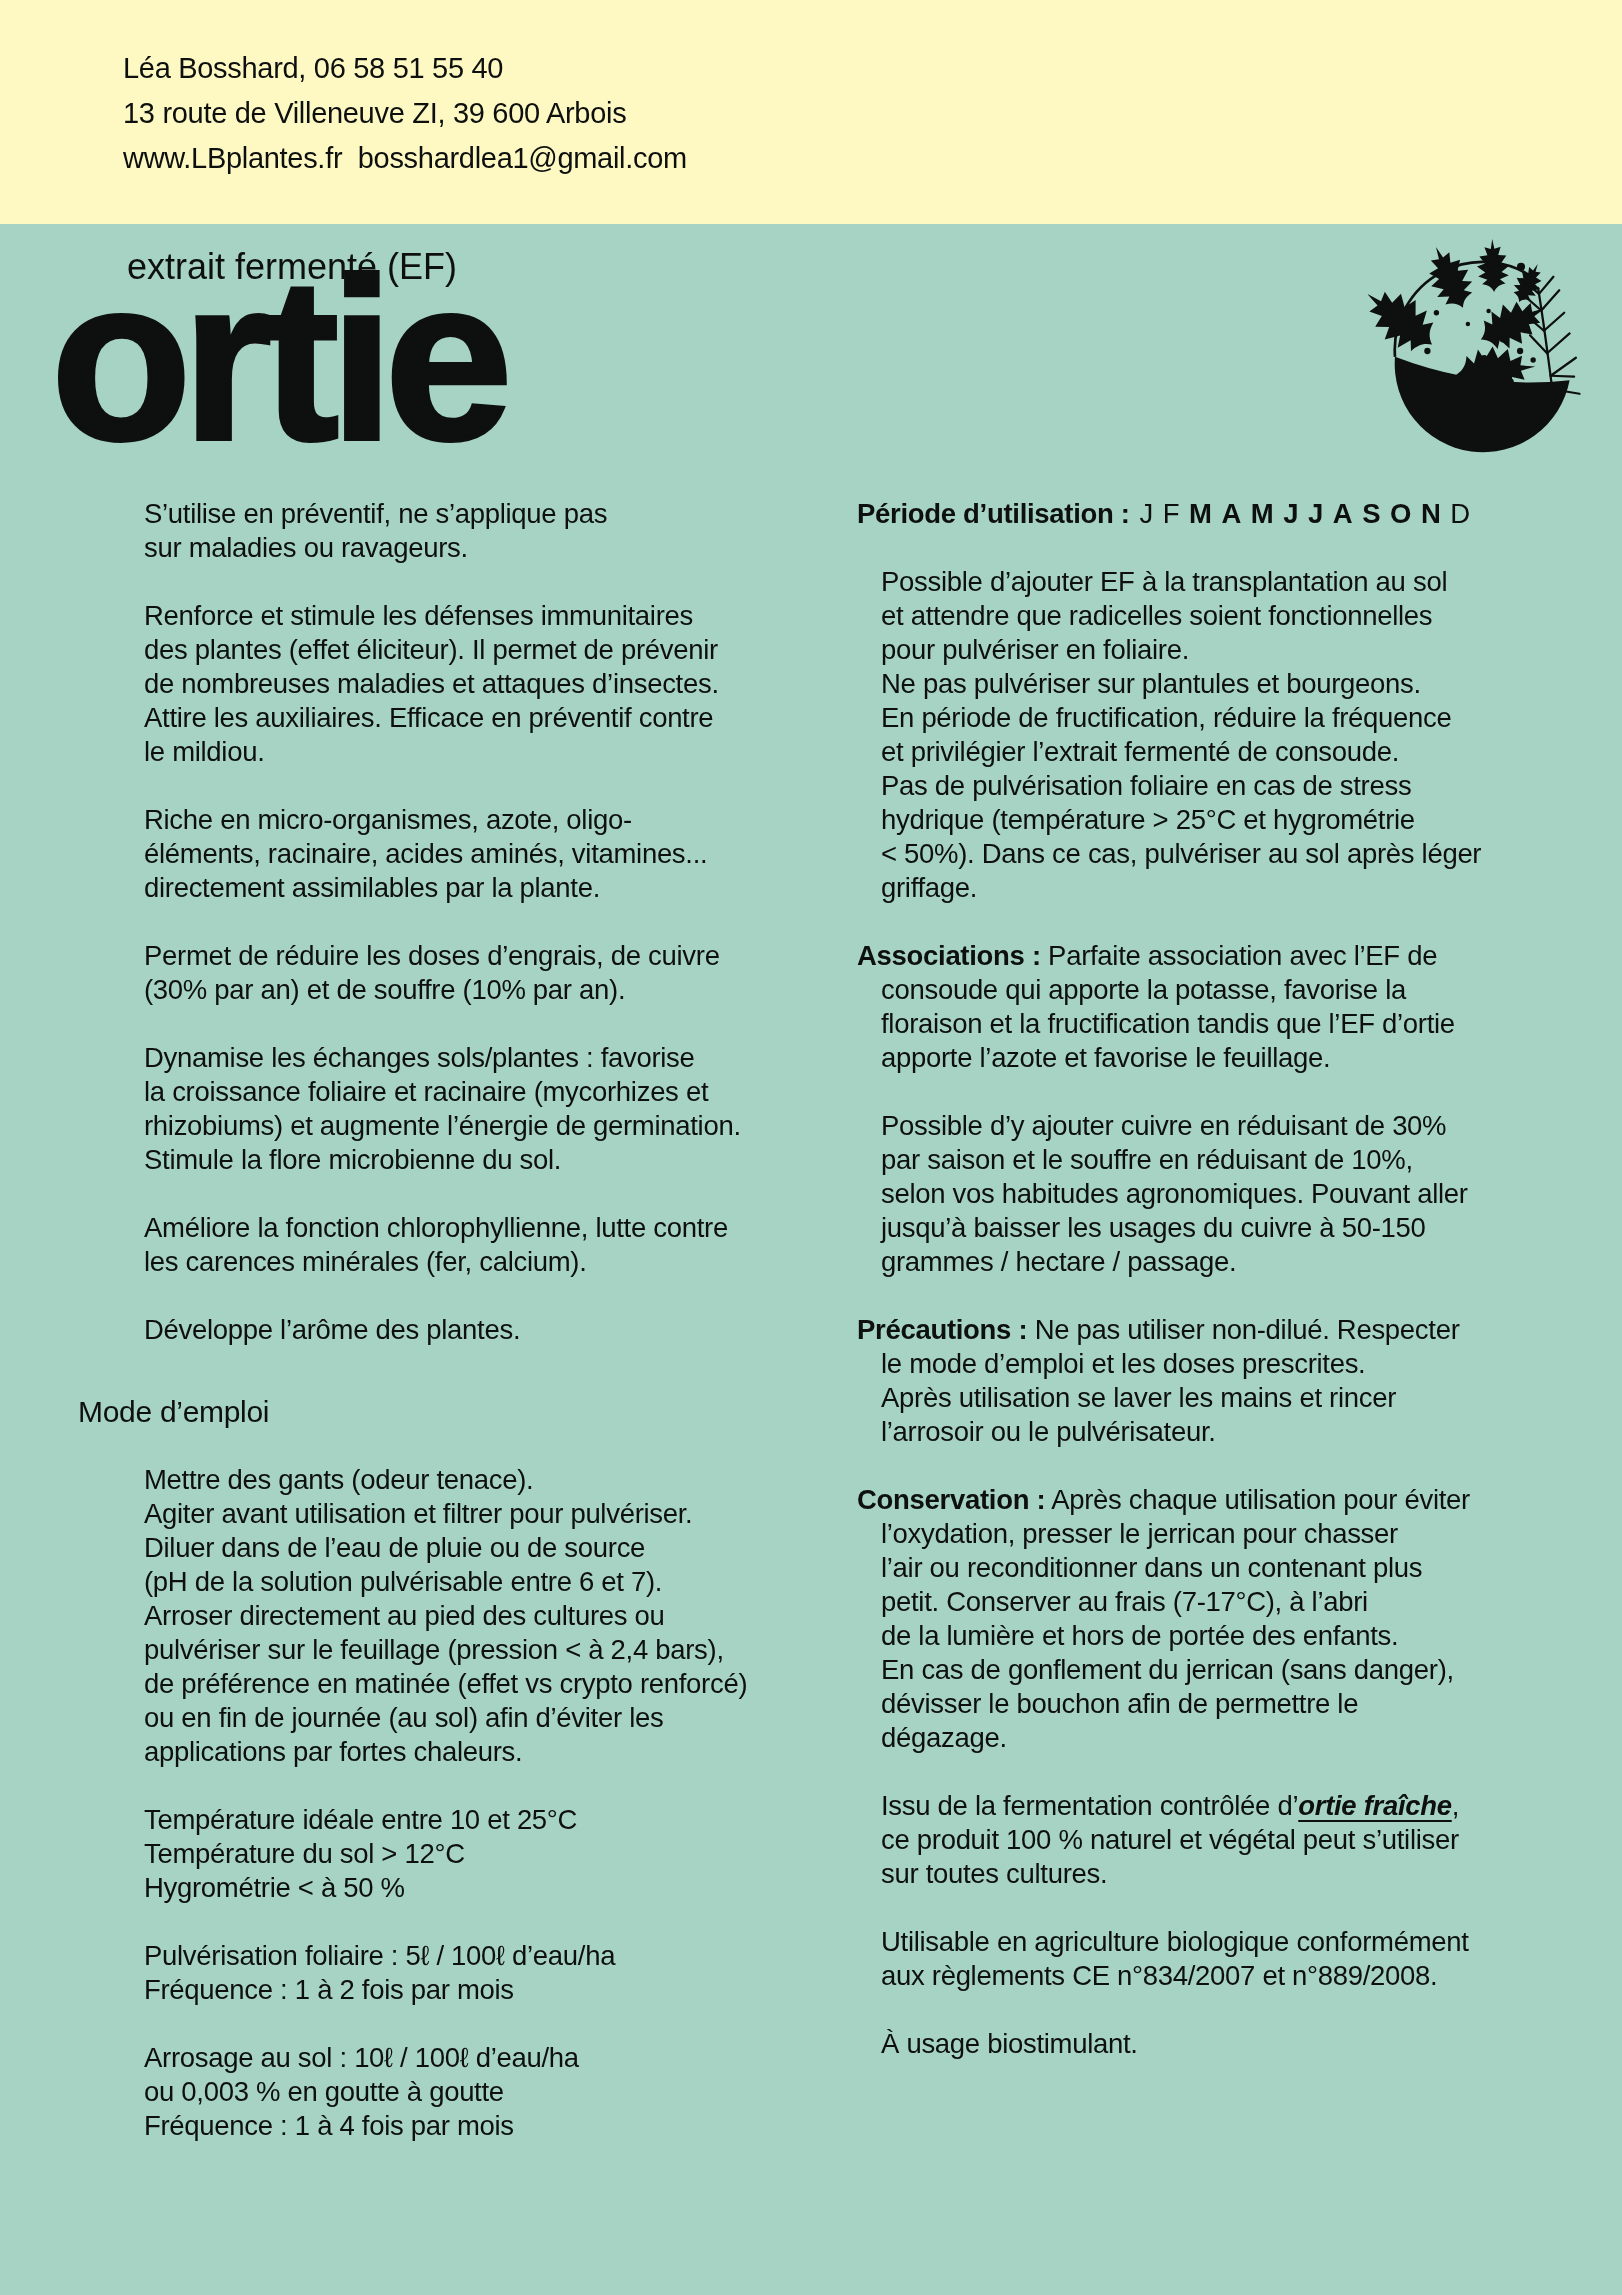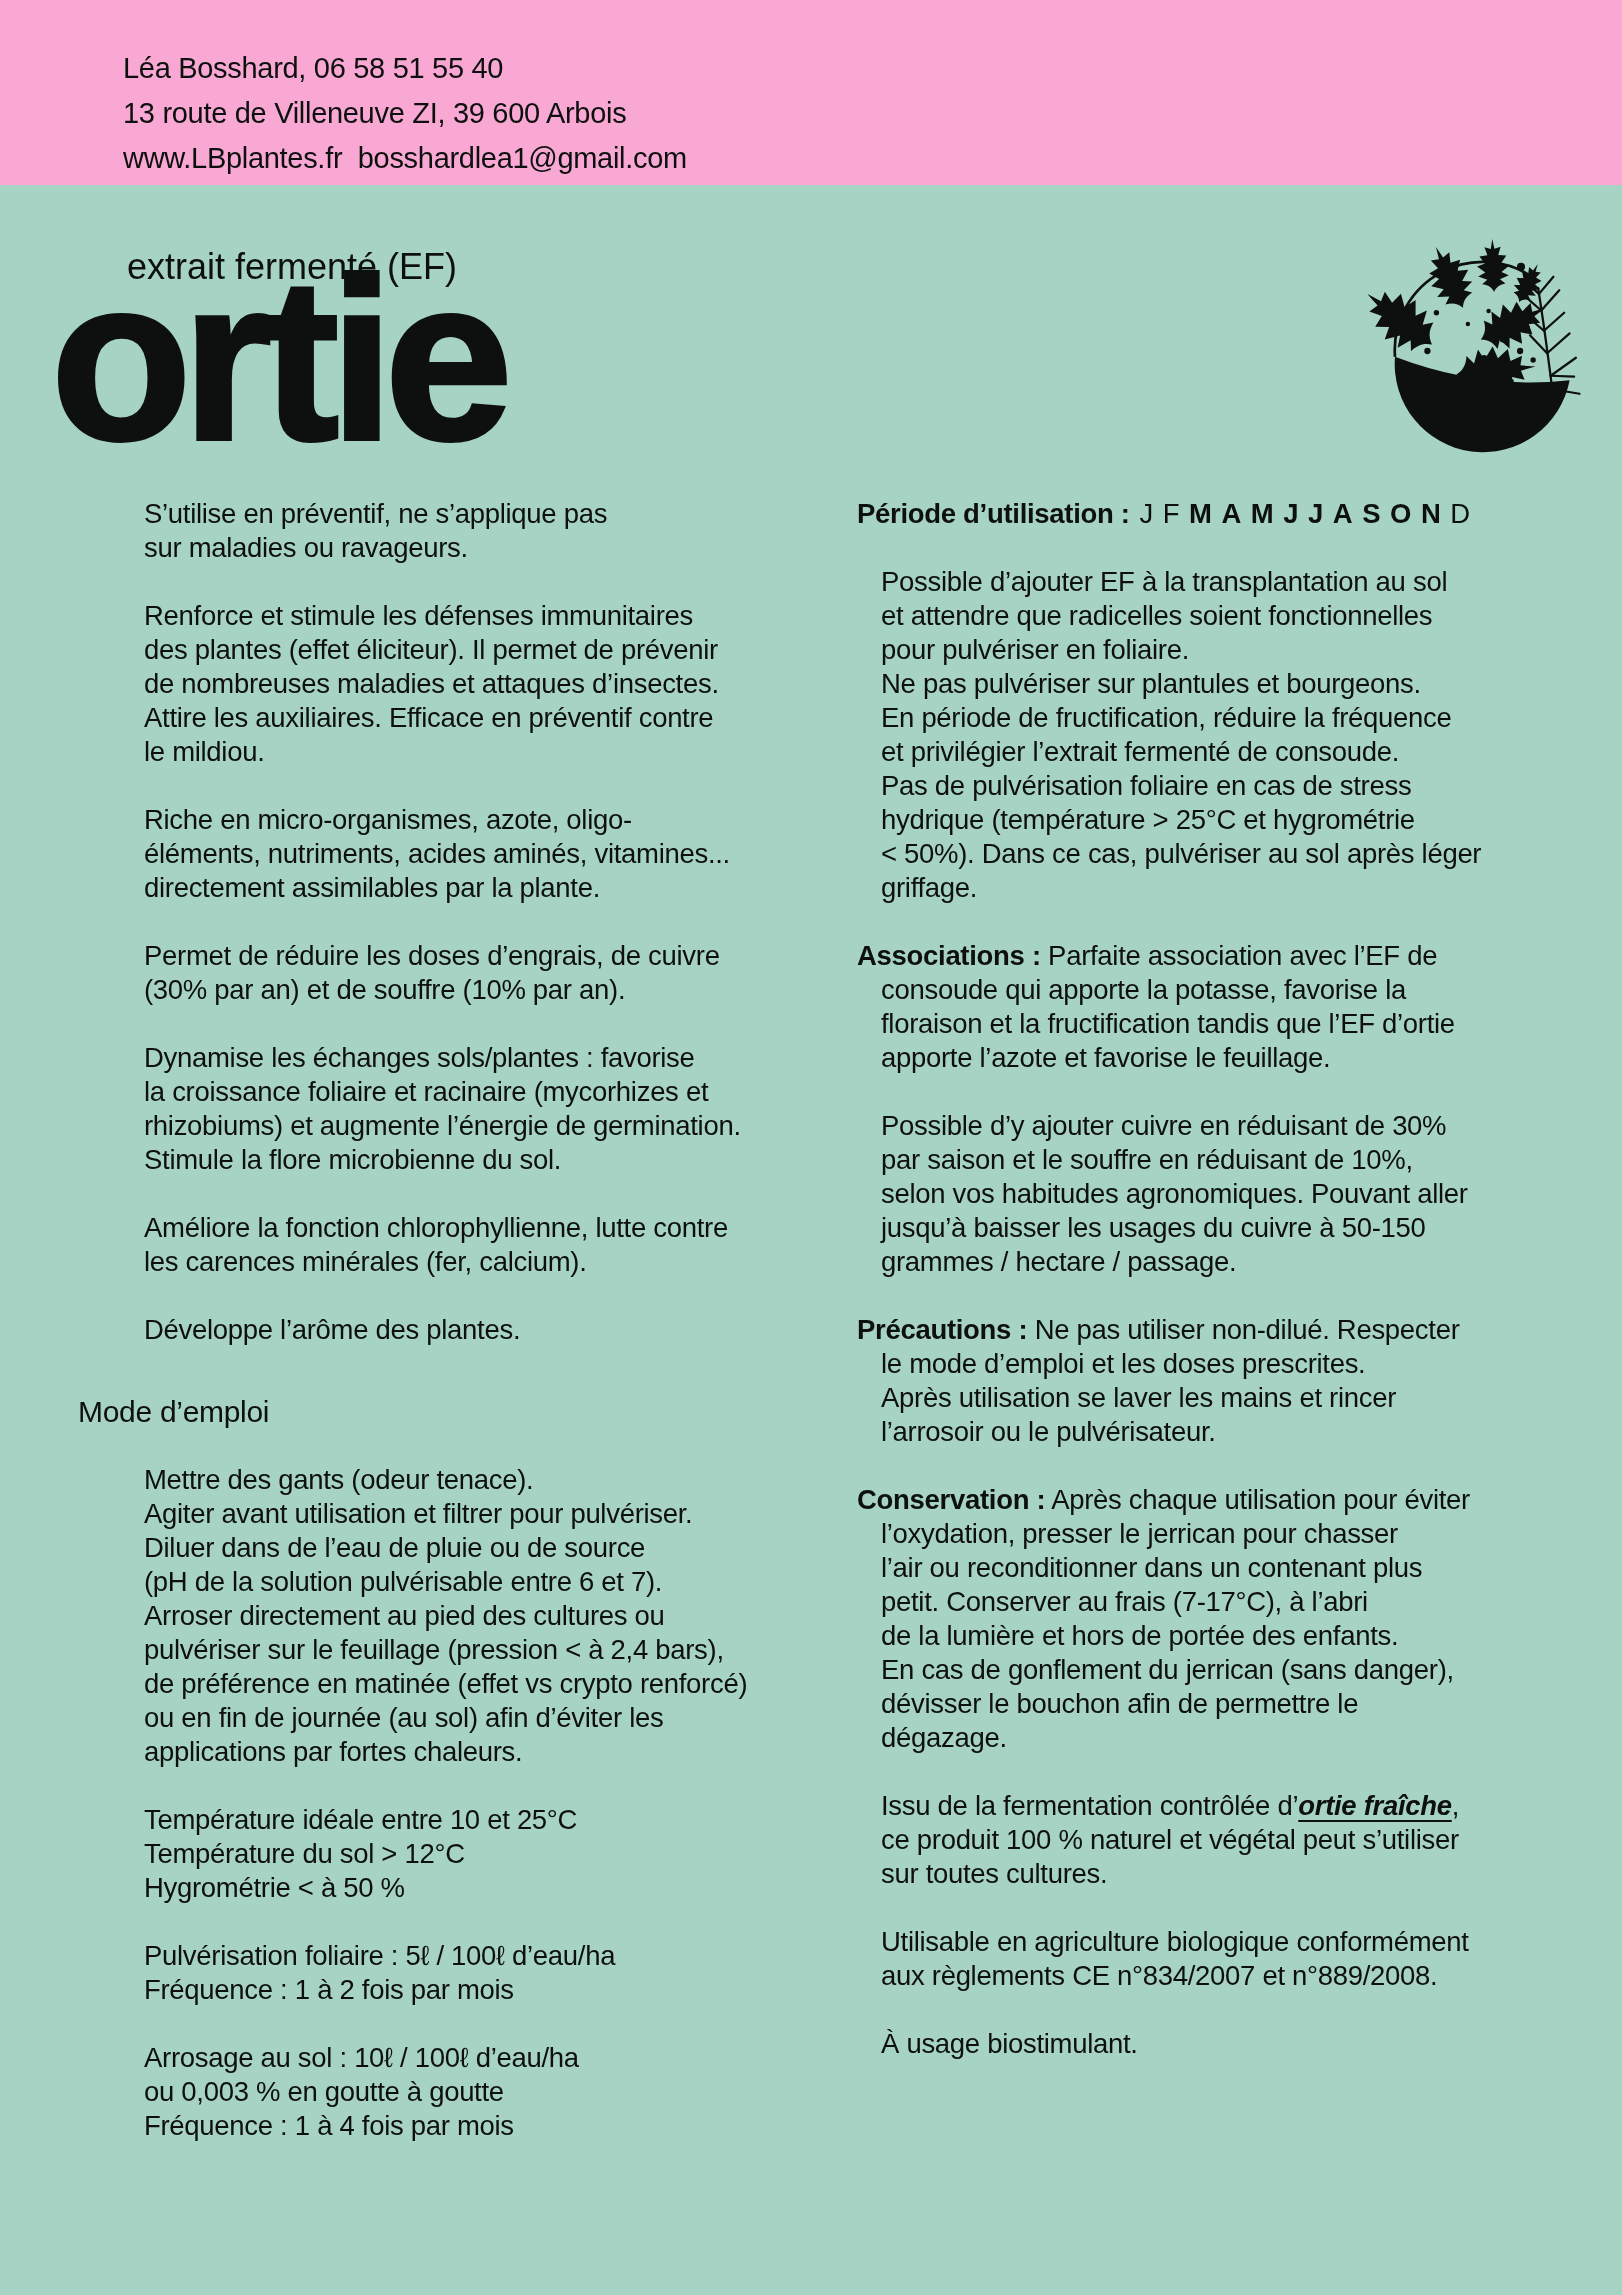--- a/index.html
+++ b/index.html
@@ -3,21 +3,21 @@
 <meta charset="utf-8">
 <title>ortie — extrait fermenté (EF)</title>
 <style>
   html,body{margin:0;padding:0;}
   body{
     width:1623px;height:2295px;position:relative;
     background:#a7d3c5;color:#0d100e;
     font-family:"Liberation Sans", sans-serif;
     letter-spacing:-0.3px;
   }
-  .header{position:absolute;top:0;left:0;width:1623px;height:185px;background:#f9a8d4;}
+  .header{position:absolute;top:0;left:0;width:1623px;height:224px;background:#fef9c3;}
   .contact{
     position:absolute;left:123px;top:46px;
     font-size:29px;line-height:45px;white-space:pre-wrap;
   }
   .tagline{position:absolute;left:857px;top:46px;font-size:29px;line-height:45px;}
 
   .kicker{position:absolute;left:127px;top:246px;font-size:36px;font-weight:500;letter-spacing:0;}
   .product{
     position:absolute;left:51px;top:265px;
     font-size:230px;line-height:189px;font-weight:800;
@@ -107,21 +107,21 @@
 
 <div class="col col-left">
   <p>S’utilise en préventif, ne s’applique pas
 sur maladies ou ravageurs.</p>
   <p>Renforce et stimule les défenses immunitaires
 des plantes (effet éliciteur). Il permet de prévenir
 de nombreuses maladies et attaques d’insectes.
 Attire les auxiliaires. Efficace en préventif contre
 le mildiou.</p>
   <p>Riche en micro-organismes, azote, oligo-
-éléments, nutriments, acides aminés, vitamines...
+éléments, racinaire, acides aminés, vitamines...
 directement assimilables par la plante.</p>
   <p>Permet de réduire les doses d’engrais, de cuivre
 (30% par an) et de souffre (10% par an).</p>
   <p>Dynamise les échanges sols/plantes : favorise
 la croissance foliaire et racinaire (mycorhizes et
 rhizobiums) et augmente l’énergie de germination.
 Stimule la flore microbienne du sol.</p>
   <p>Améliore la fonction chlorophyllienne, lutte contre
 les carences minérales (fer, calcium).</p>
   <p>Développe l’arôme des plantes.</p>

